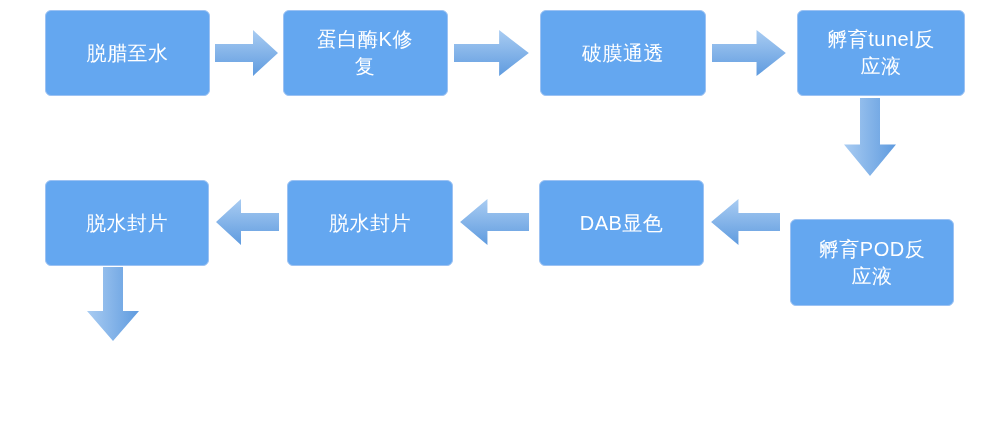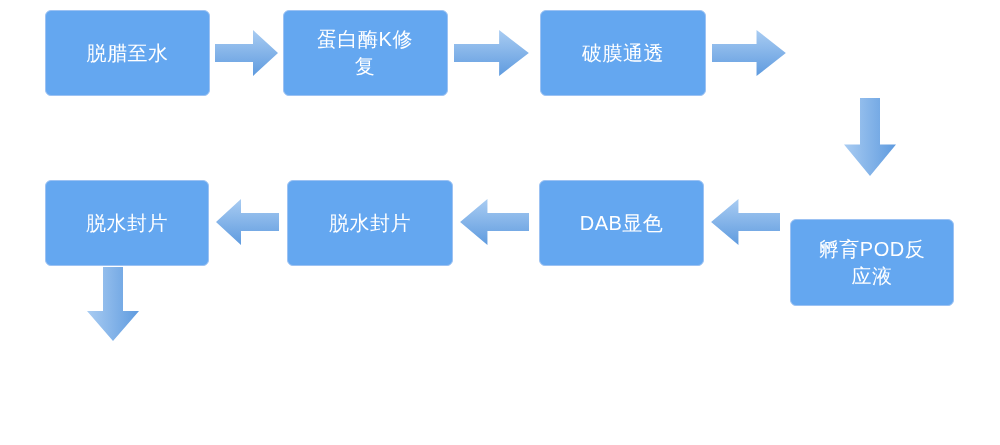--- a/index.html
+++ b/index.html
@@ -65,20 +65,23 @@
   </div>
 
   <div class="node" style="left:283px; top:10px; width:165px; height:86px;padding-left:23px;">
     <span>蛋白酶K修复</span>
   </div>
 
   <div class="node" style="left:540px; top:10px; width:166px; height:86px;">
     <span>破膜通透</span>
   </div>
 
+  <div class="node" style="left:797px; top:10px; width:168px; height:86px;">
+    <span>孵育tunel反应液</span>
+  </div>
 
   <div class="node" style="left:790px; top:179px; width:164px; height:87px;margin-top:40px;">
     <span>孵育POD反应液</span>
   </div>
 
   <div class="node" style="left:539px; top:180px; width:165px; height:86px;">
     <span>DAB显色</span>
   </div>
 
   <div class="node" style="left:287px; top:180px; width:166px; height:86px;">

